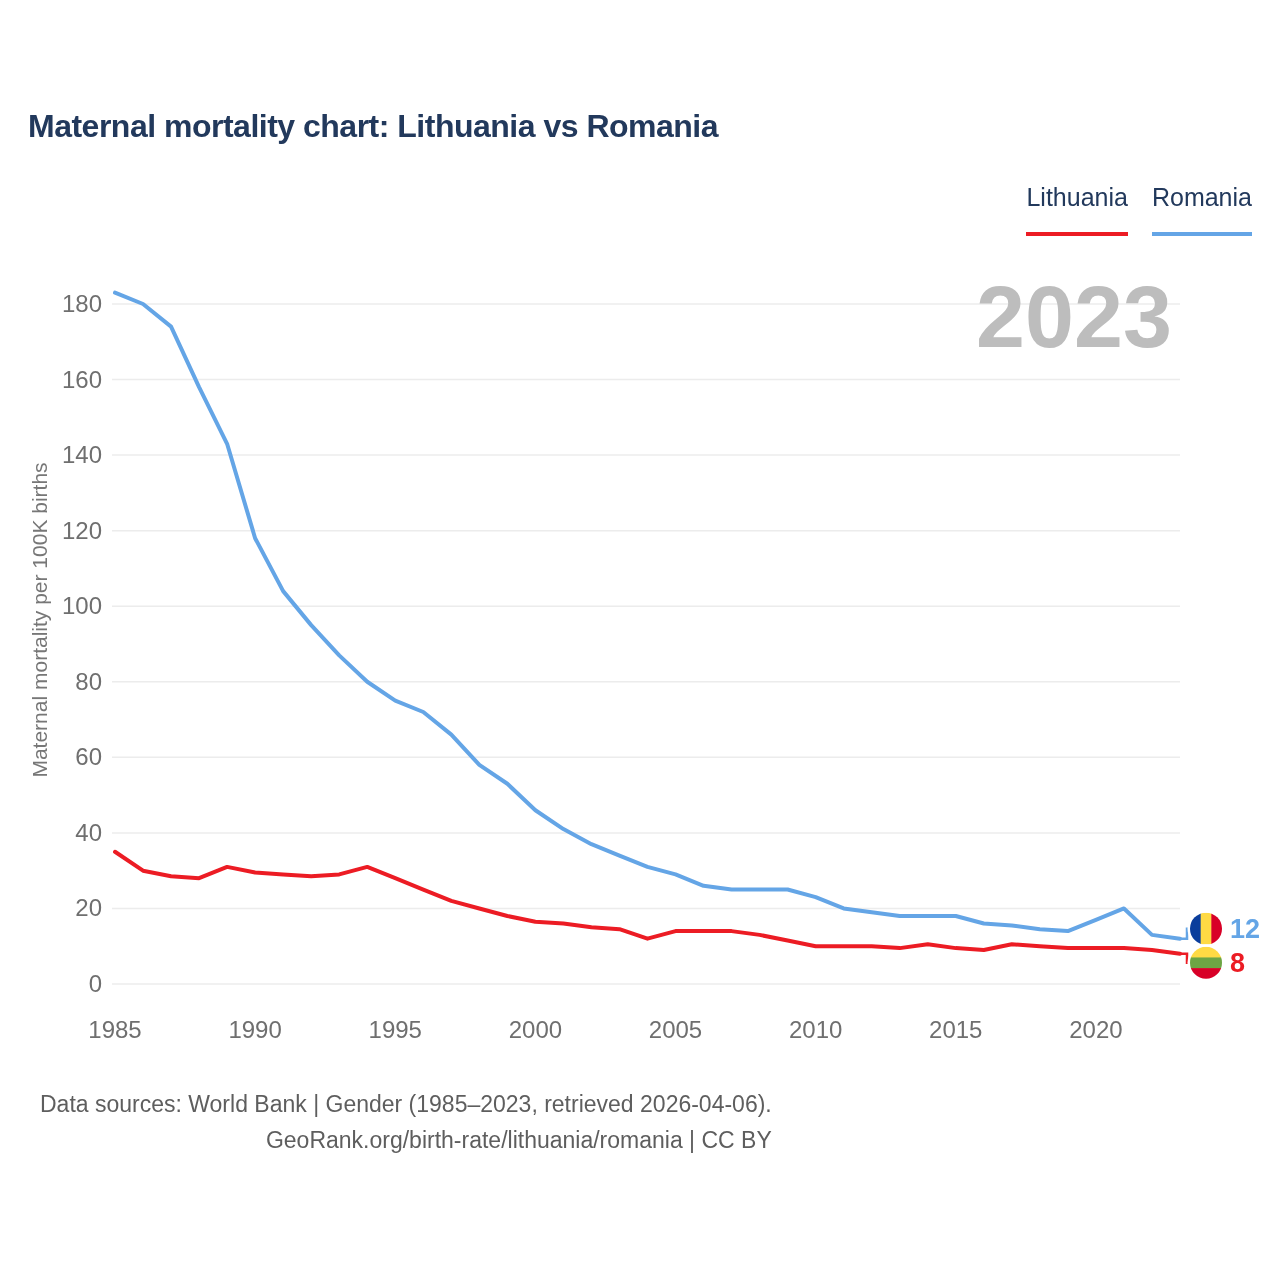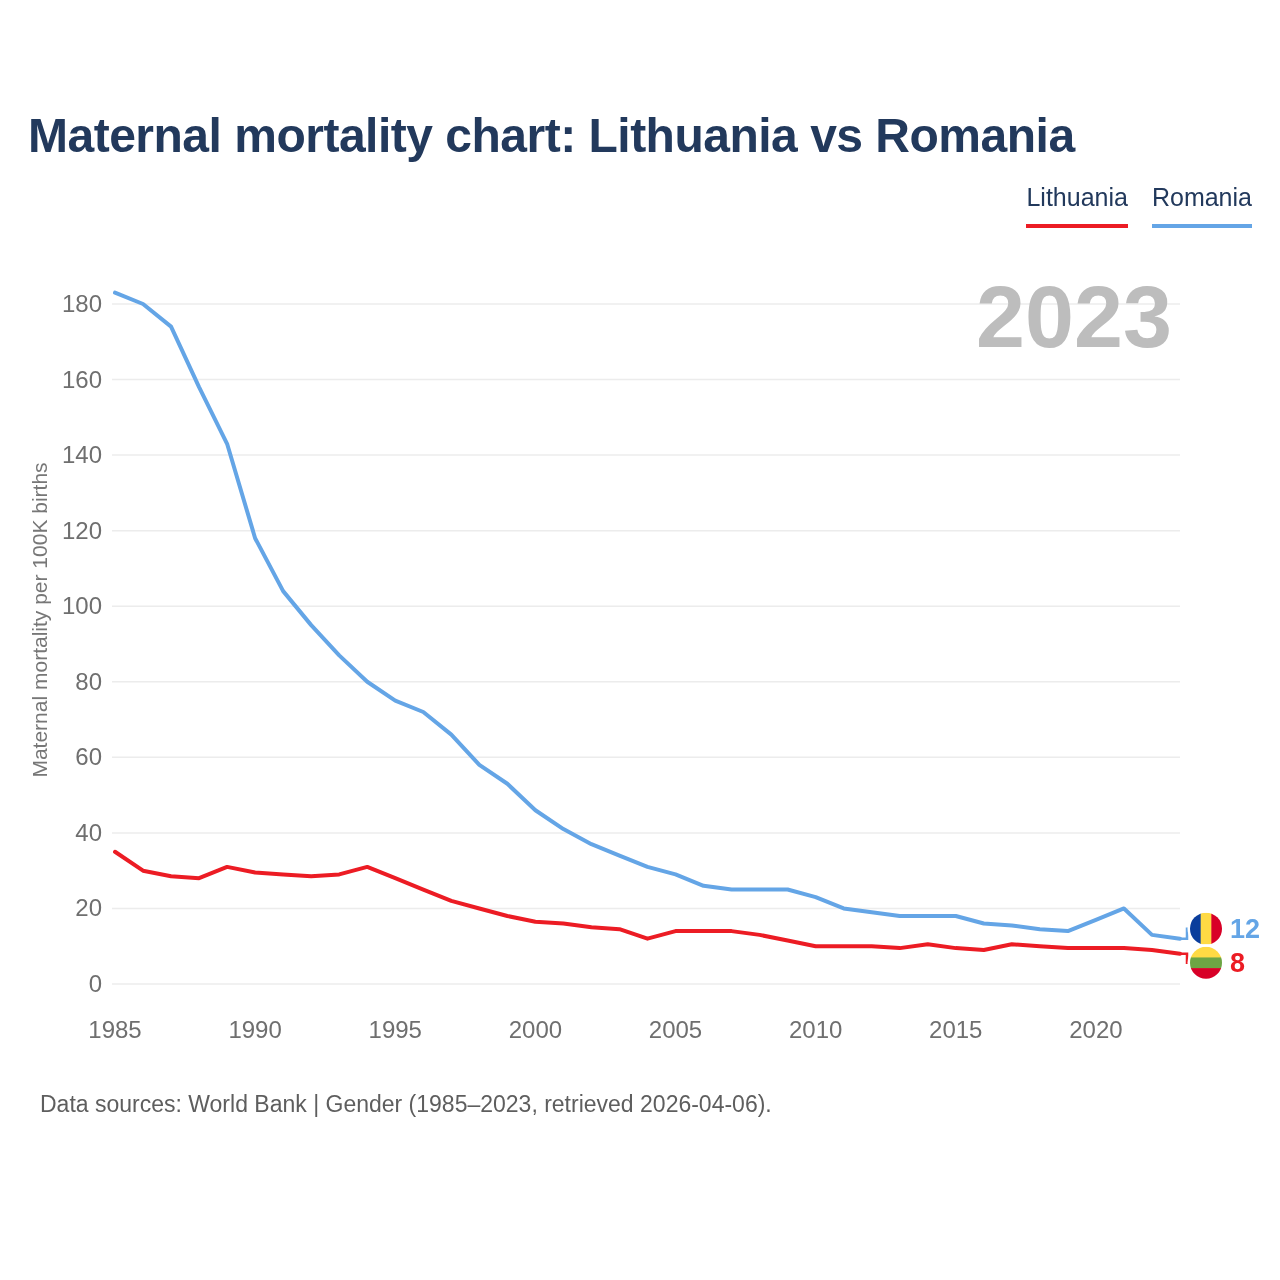--- a/index.html
+++ b/index.html
@@ -1,22 +1,22 @@
 <!DOCTYPE html>
 <html><head>
 <meta charset="utf-8">
 <style>
   html,body{margin:0;padding:0;background:#ffffff;}
   body{width:1280px;height:1280px;position:relative;overflow:hidden;
        font-family:"Liberation Sans", sans-serif;}
-  .page-title{position:absolute;left:28px;top:108px;font-size:48px;font-weight:700;
+  .page-title{position:absolute;left:28px;top:108px;font-size:32px;font-weight:700;
        color:#22395c;letter-spacing:-0.5px;}
   .legend{position:absolute;right:28px;top:183px;display:flex;gap:24px;
        font-size:25px;color:#22395c;}
-  .legend .legend-item{padding-bottom:12px;border-bottom:4px solid #000;cursor:pointer;}
+  .legend .legend-item{padding-bottom:20px;border-bottom:4px solid #000;cursor:pointer;}
   .footer{position:absolute;left:40px;top:1086px;font-size:23px;color:#5e5e5e;
        line-height:36px;text-align:right;}
   svg{position:absolute;left:0;top:0;}
   svg text{font-family:"Liberation Sans", sans-serif;}
   .tick-text{fill:#6f6f6f;font-size:24px;}
   .axis-title{fill:#777777;font-size:21px;}
   .watermark{fill:#bdbdbd;font-size:88px;font-weight:700;}
   .end-label{font-size:27px;font-weight:600;}
 </style>
 </head>
@@ -81,13 +81,14 @@
       </clipPath>
       <rect x="1190" y="946.7776" width="32" height="11.166666666666666" fill="#ffda44" clip-path="url(#clip-Lithuania)"></rect>
       <rect x="1190" y="957.4442666666666" width="32" height="11.166666666666666" fill="#6da544" clip-path="url(#clip-Lithuania)"></rect>
       <rect x="1190" y="968.1109333333334" width="32" height="11.166666666666666" fill="#d80027" clip-path="url(#clip-Lithuania)"></rect>
     </g>
     <text x="1230" y="971.7776" fill="#ec1c24" class="end-label">8</text>
   </svg>
 
 <div class="footer">
   <div>Data sources: World Bank | Gender (1985–2023, retrieved 2026-04-06).</div>
+  <div>GeoRank.org/birth-rate/lithuania/romania | CC BY</div>
 </div>
 
 </body></html>

